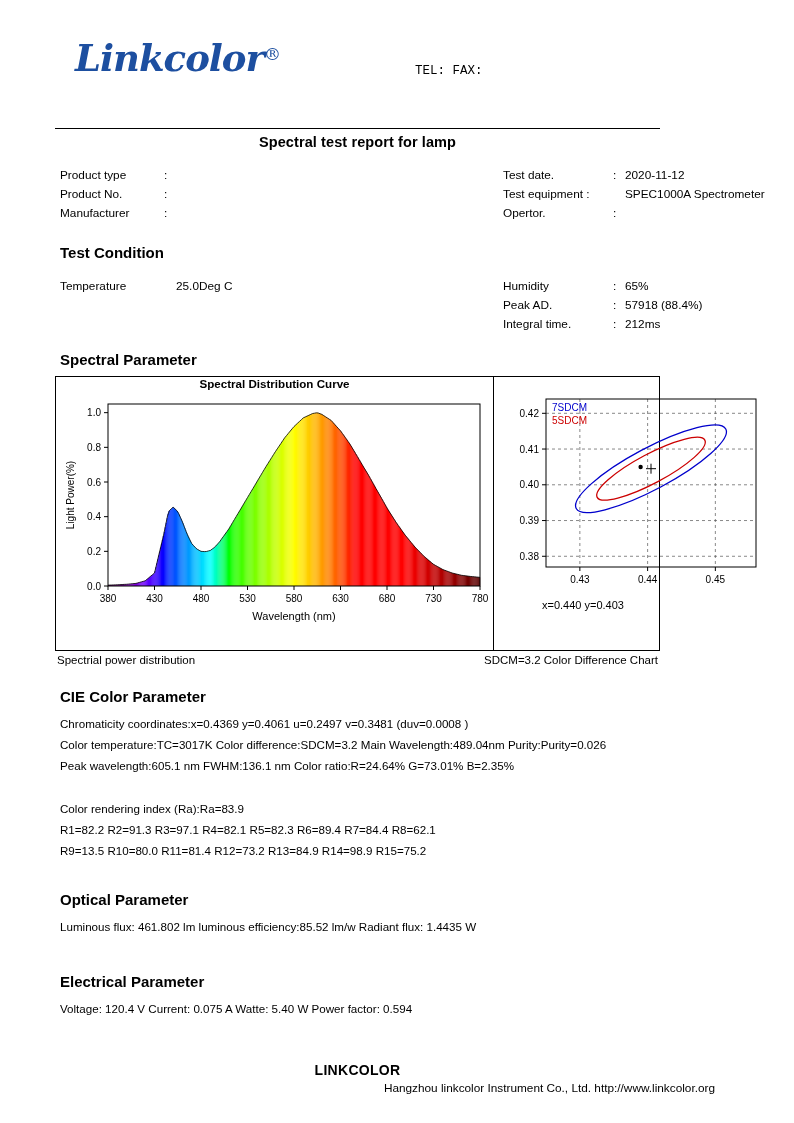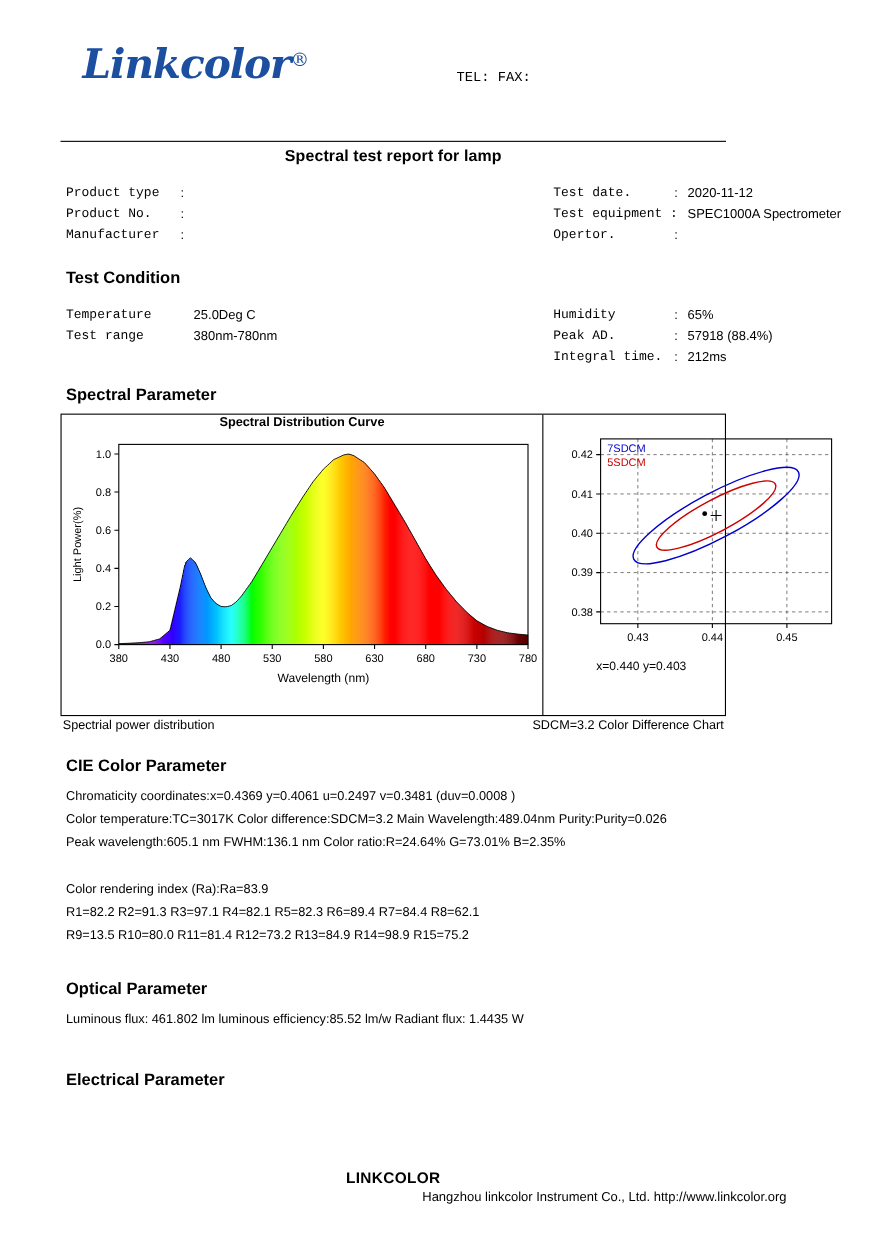--- a/index.html
+++ b/index.html
@@ -81,21 +81,21 @@
     position: absolute;
     top: 0;
   }
   .info-col.left { left: 5px; }
   .info-col.right { left: 448px; }
   .info-row {
     display: flex;
     line-height: 19px;
     white-space: nowrap;
   }
-  .info-row .lbl { width: 104px; font-family: Liberation Mono, monospace; }
+  .info-row .lbl { width: 104px; }
   .info-row .colon { width: 12px; }
   .info-row .val { }
   .info-col.right .info-row .lbl { width: 110px; }
 
   .spacer-ib { height: 62px; }
 
   h2.section {
     font-size: 15px;
     font-weight: bold;
     margin: 16px 0 8px 5px;
@@ -210,25 +210,20 @@
     <div class="spacer-ib"></div>
   </div>
 
   <h2 class="section">Test Condition</h2>
   <div class="info-block">
     <div class="info-col left">
       <div class="info-row">
         <span class="lbl">Temperature</span>
         <span class="colon"></span>
         <span class="val">25.0Deg C</span>
-      </div>
-      <div class="info-row">
-        <span class="lbl">Test range</span>
-        <span class="colon"></span>
-        <span class="val">380nm-780nm</span>
       </div>
     </div>
     <div class="info-col right">
       <div class="info-row">
         <span class="lbl">Humidity</span>
         <span class="colon">:</span>
         <span class="val">65%</span>
       </div>
       <div class="info-row">
         <span class="lbl">Peak AD.</span>
@@ -746,19 +741,20 @@
   <div class="param-lines">
     <div>Color rendering index (Ra):Ra=83.9</div>
     <div>R1=82.2     R2=91.3     R3=97.1     R4=82.1     R5=82.3     R6=89.4     R7=84.4     R8=62.1</div>
     <div>R9=13.5     R10=80.0    R11=81.4    R12=73.2    R13=84.9    R14=98.9    R15=75.2</div>
   </div>
 
   <h2 class="section" style="margin-top:30px">Optical Parameter</h2>
   <div class="param-lines">Luminous flux: 461.802 lm     luminous efficiency:85.52 lm/w      Radiant flux: 1.4435 W</div>
 
   <h2 class="section" style="margin-top:36px">Electrical Parameter</h2>
+  <div class="param-lines">Voltage: 120.4  V        Current: 0.075  A       Watte: 5.40  W        Power factor: 0.594</div>
 
   <div class="footer">
     <div class="brand">LINKCOLOR</div>
     <div class="addr">Hangzhou linkcolor Instrument Co., Ltd. http://www.linkcolor.org</div>
   </div>
 
 </div>
 
 </body></html>

